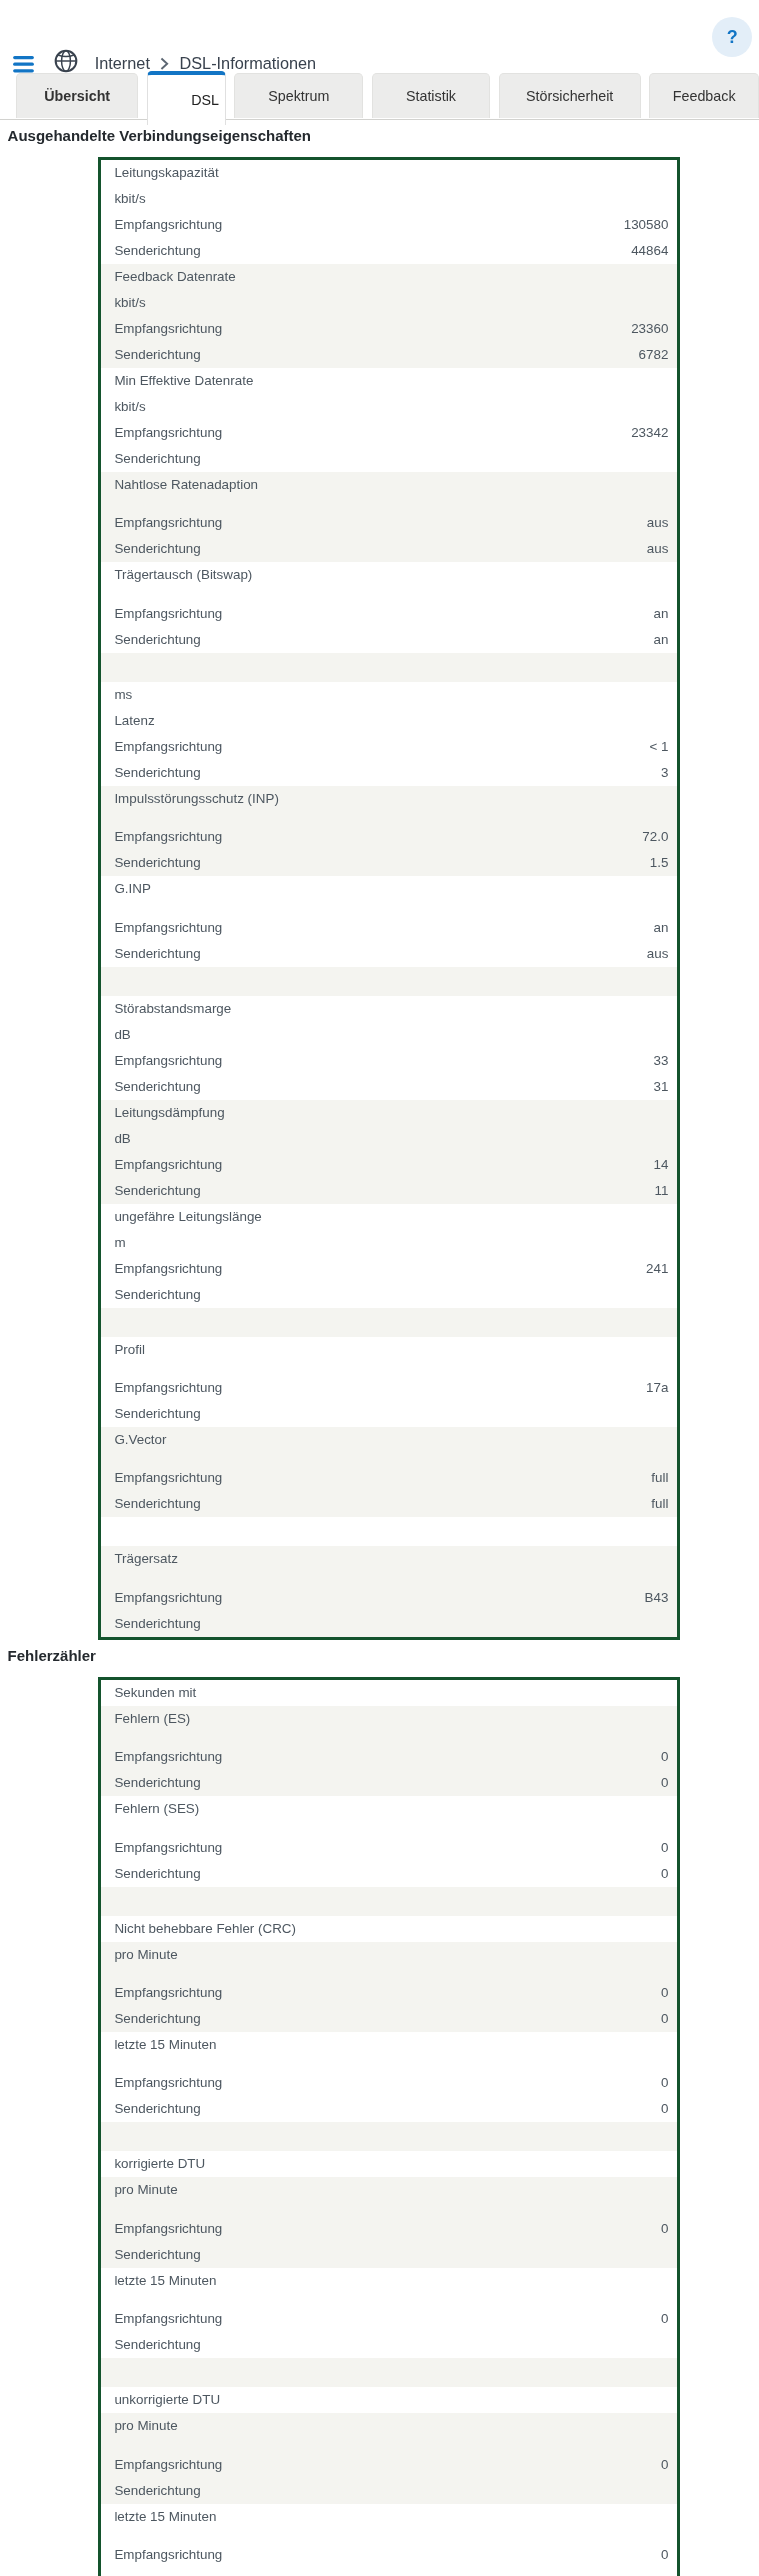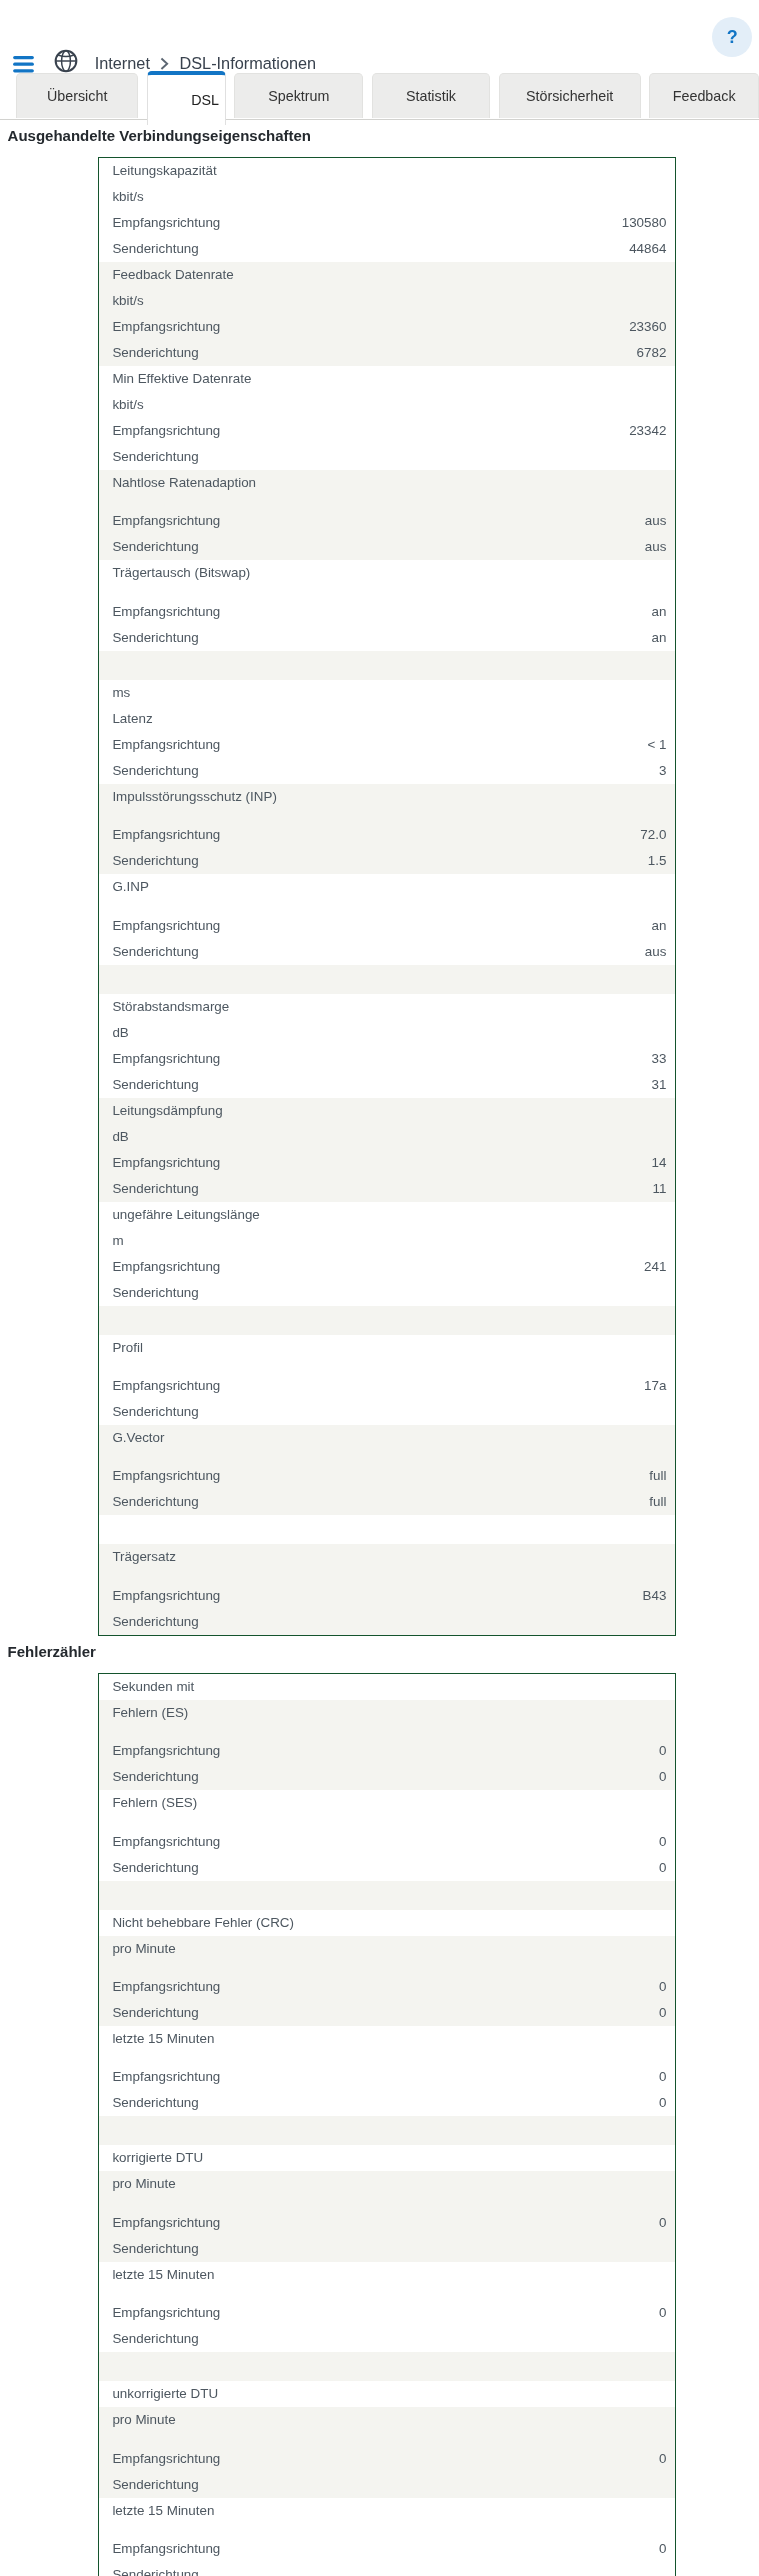--- a/index.html
+++ b/index.html
@@ -16,31 +16,31 @@
   .crumb .link{cursor:pointer;}
   .crumb .chev{margin:0 10.5px;display:block;}
   .help-btn{position:absolute;right:6.7px;top:17px;width:40px;height:40px;border:none;cursor:pointer;
     border-radius:50%;background:#e3eef8;color:#1275c5;font-size:18px;font-weight:bold;
     font-family:"Liberation Sans",sans-serif;line-height:40px;text-align:center;padding:0;}
   
   .tabs{display:flex;align-items:flex-start;height:46px;border-bottom:1px solid #d2d2cf;background:#fff;}
   .tab{box-sizing:border-box;height:45px;background:#ececeb;border:1px solid #e2e2e0;border-bottom:none;
     border-radius:4.8px 4.8px 0 0;display:flex;align-items:center;justify-content:center;
     font-size:14.3px;color:#333;cursor:pointer;}
-  .tab:nth-child(1){width:131px;margin-left:16.3px;}
+  .tab:nth-child(1){width:131px;margin-left:16.3px;font-weight:bold;}
   .tab:nth-child(2){width:82px;margin-left:8.6px;}
   .tab:nth-child(3){width:139px;margin-left:8.6px;}
   .tab:nth-child(4){width:127px;margin-left:8.6px;}
   .tab:nth-child(5){width:153px;margin-left:8.6px;}
   .tab:nth-child(6){width:118px;margin-left:8.6px;}
   .tab.active{background:#fff;border:1px solid #e0e0e0;border-bottom:none;
     border-top:4.8px solid #1275c5;height:54px;margin-top:-1.9px;position:relative;z-index:2;color:#222;padding-left:38px;}
   
   .sec-title{margin:6.7px 0 0 7.6px;font-size:15px;font-weight:bold;color:#24292e;line-height:17px;}
-  .tbl{margin:13.4px 0 0 98px;width:576px;border:1px solid #14532d;background:#0369a1;}
+  .tbl{margin:13.4px 0 0 98px;width:576px;border:3px solid #14532d;background:#0369a1;}
   .grp{display:block;}
   .bg-g{background:#f4f4f0;}
   .bg-w{background:#fff;}
   .r{height:26px;line-height:26px;padding:0 8.6px 0 13.4px;font-size:13.4px;color:#4d5760;
      display:flex;justify-content:space-between;white-space:pre;}
   .r .k{flex:0 1 auto;}
   .r .v{flex:0 0 auto;text-align:right;}
   .spacer{height:12.4px;}
   .seprow{height:29px;}
 </style>

